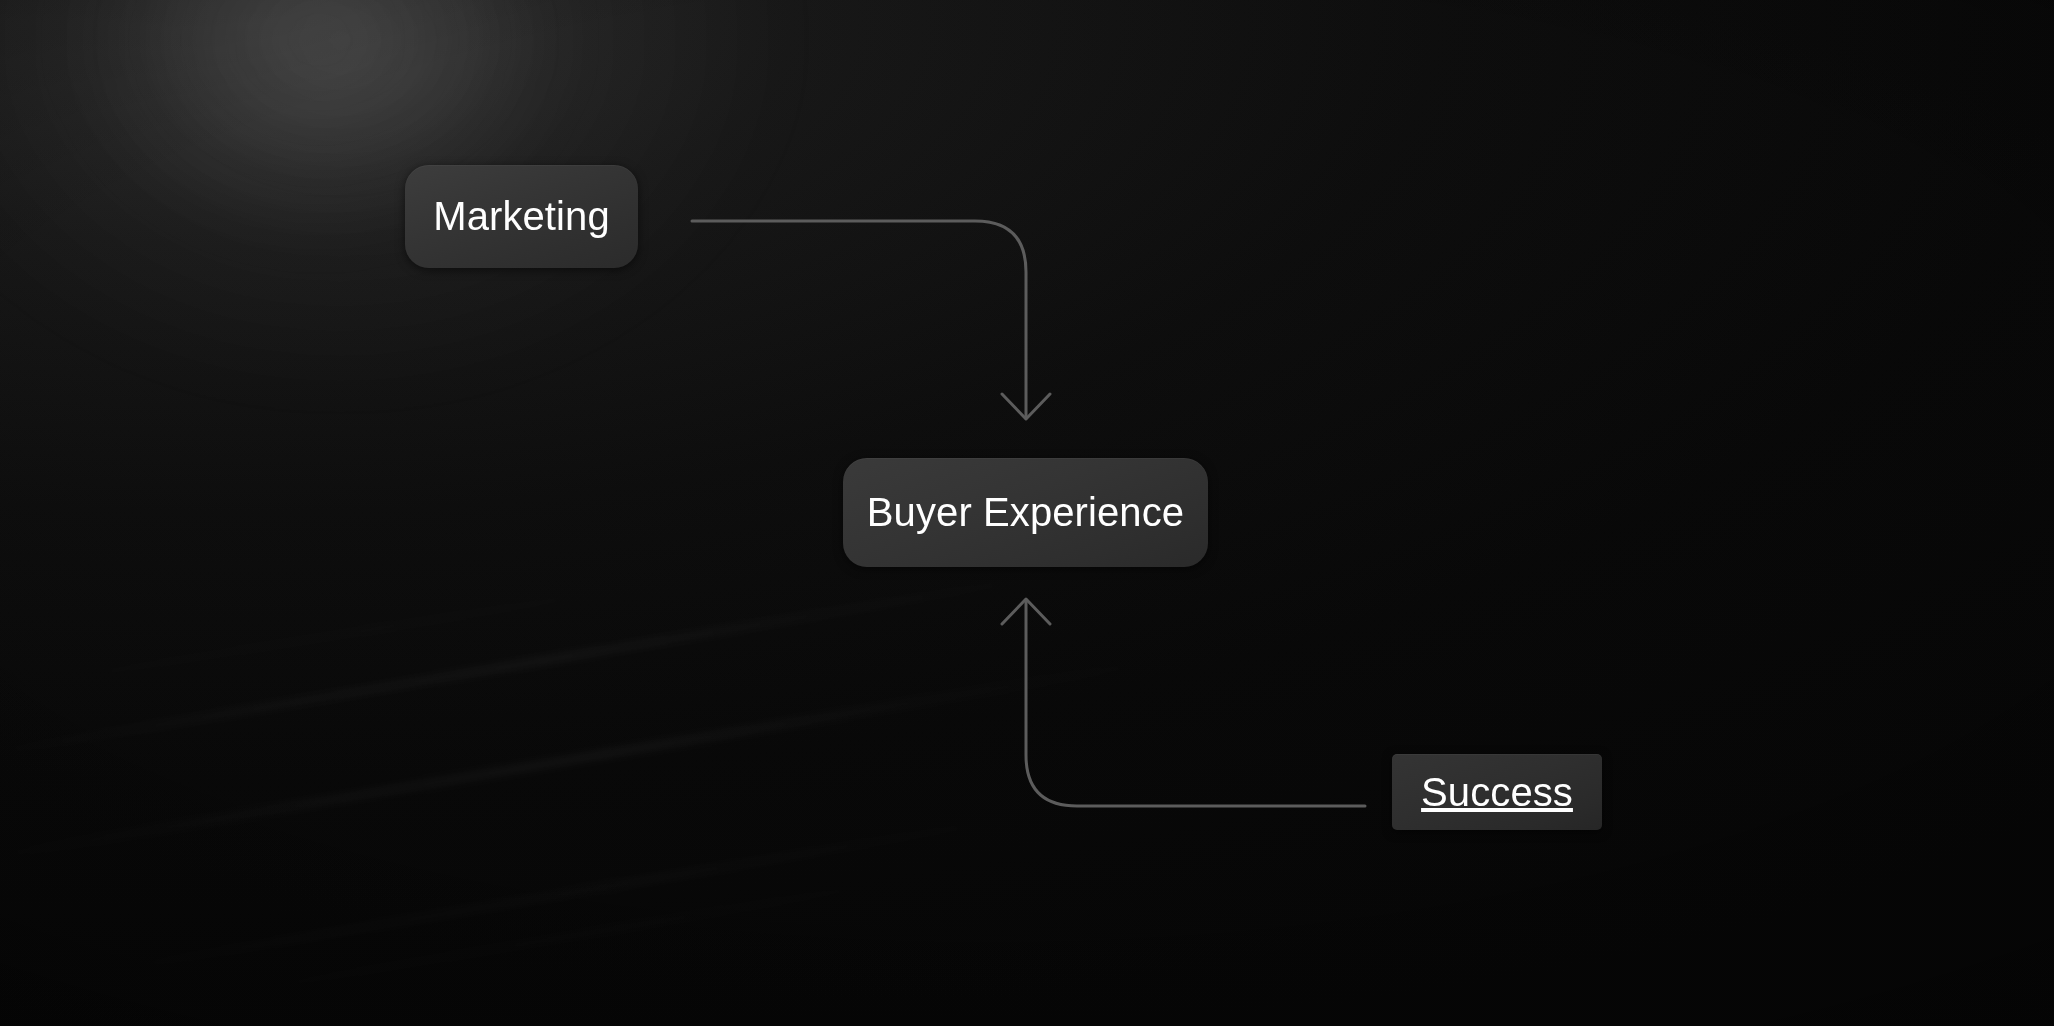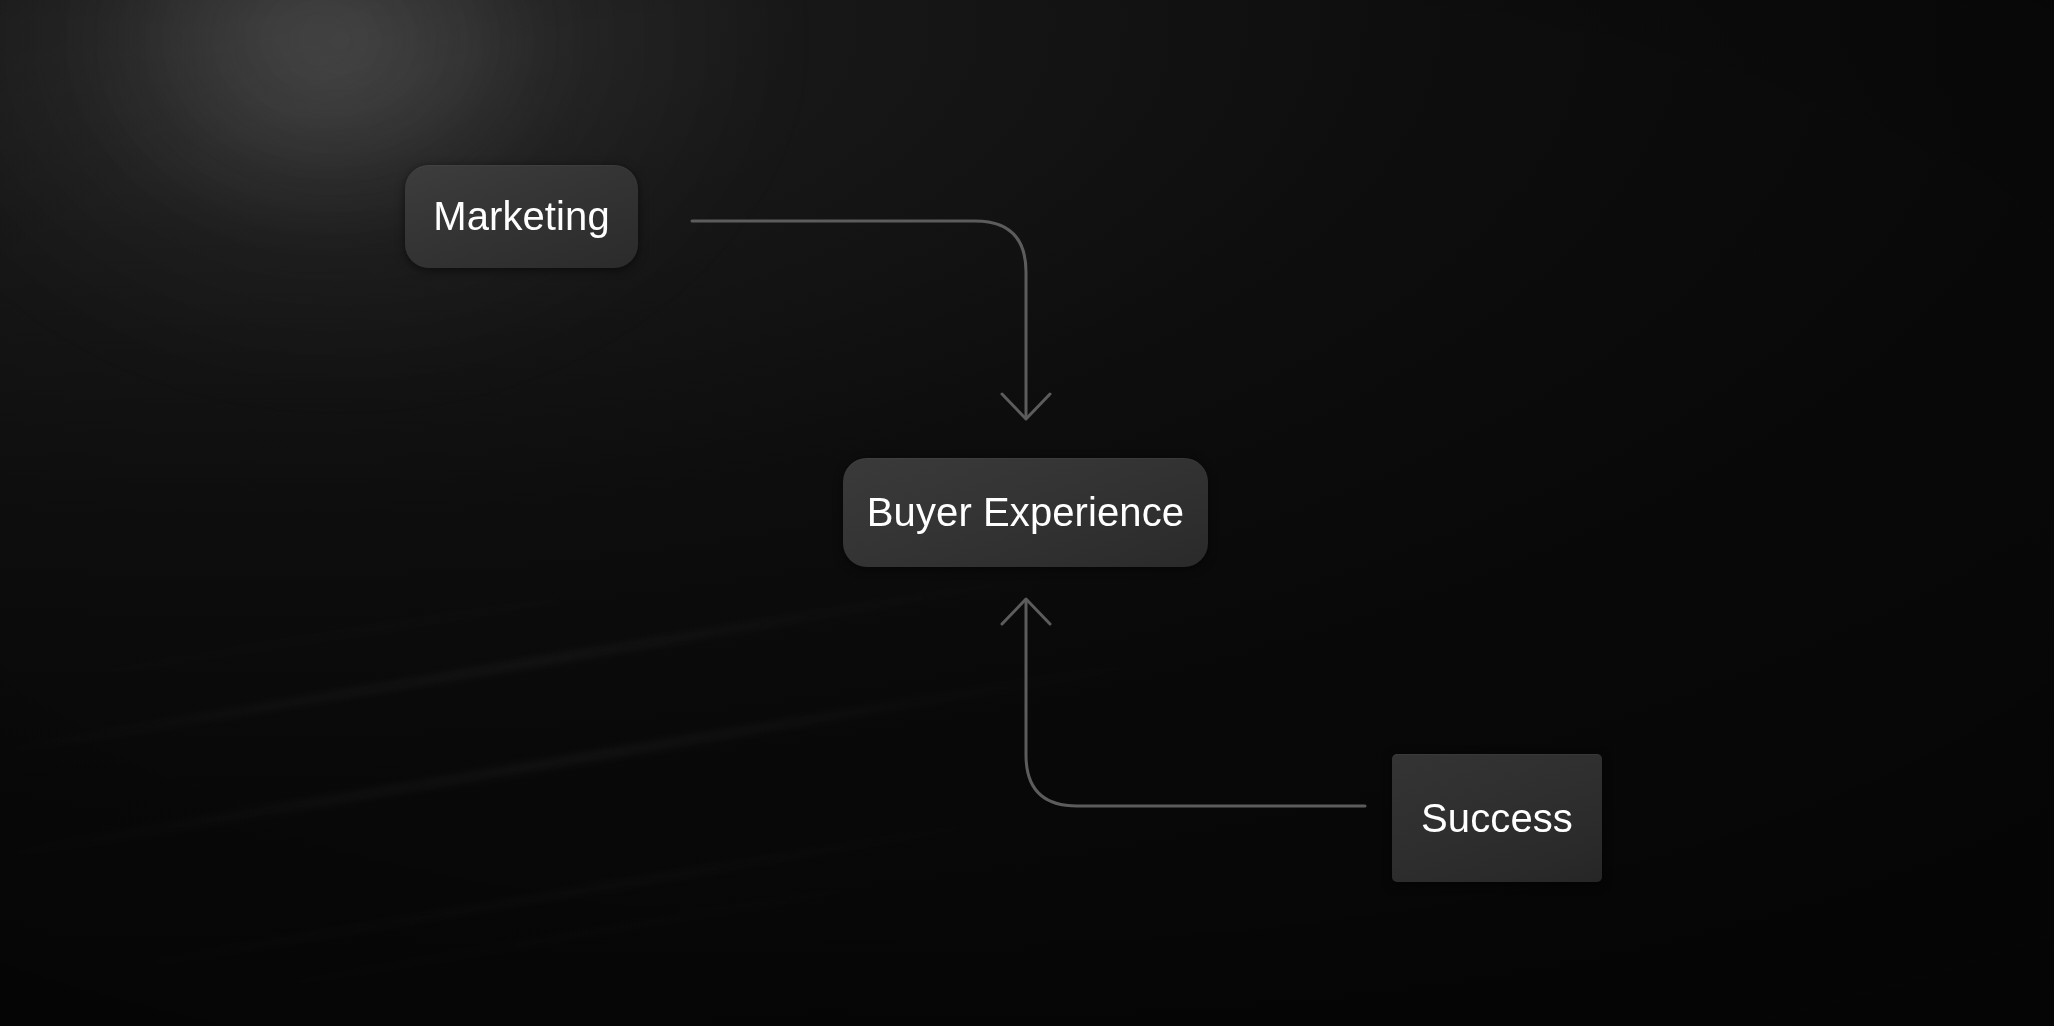--- a/index.html
+++ b/index.html
@@ -156,17 +156,17 @@
   </svg>
 
   <div class="node" id="node-marketing" style="left: 405px; top: 165px; width: 233px; height: 103px; border-radius: 24px; color: rgb(255, 255, 255);">
     <span>Marketing</span>
   </div>
 
   <div class="node" id="node-buyer-experience" style="left: 843px; top: 458px; width: 365px; height: 109px; border-radius: 24px; color: rgb(255, 255, 255); align-items: center;">
     <span>Buyer Experience</span>
   </div>
 
-  <div class="node" id="node-success" style="left: 1392px; top: 754px; width: 210px; height: 128px; border-radius: 5px; color: rgb(255, 255, 255);">
+  <div class="node" id="node-success" style="left: 1392px; top: 754px; width: 210px; height: 76px; border-radius: 5px; color: rgb(255, 255, 255); text-decoration: underline;">
     <span>Success</span>
   </div>
 
 </div>
 
 </body></html>

